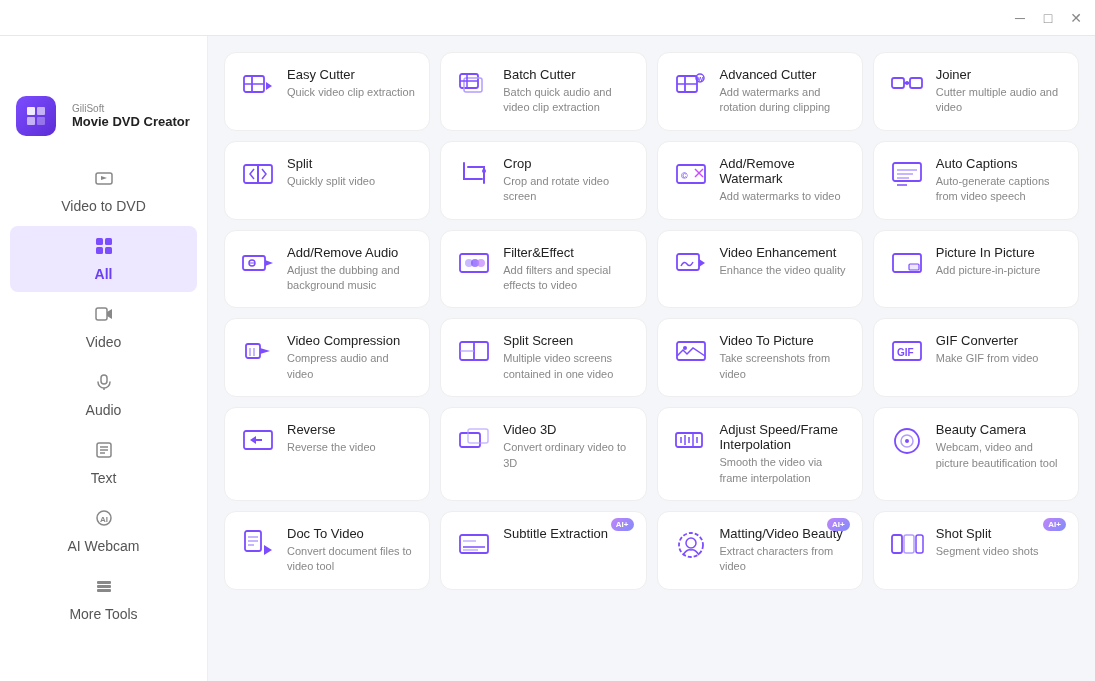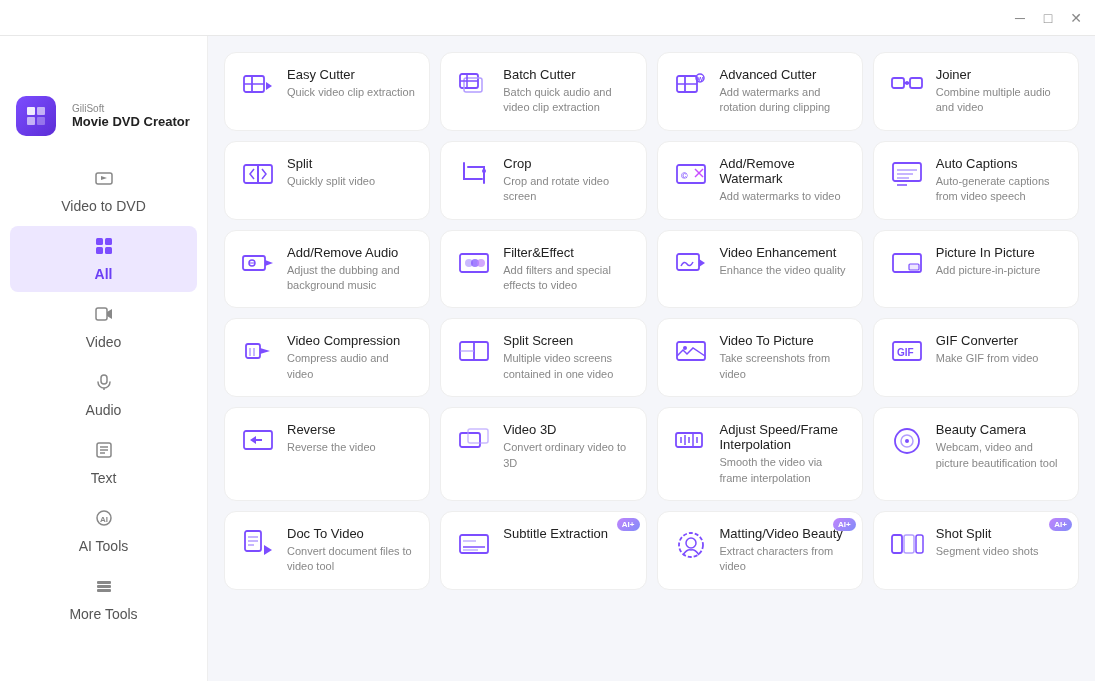--- a/index.html
+++ b/index.html
@@ -151,21 +151,21 @@
       margin-bottom: 3px;
     }
     .tool-desc {
       font-size: 11px;
       color: #888;
       line-height: 1.4;
     }
     .ai-badge {
       position: absolute;
       top: 6px;
-      right: 6px;
+      right: 12px;
       background: linear-gradient(135deg, #c084fc, #818cf8);
       color: #fff;
       font-size: 8px;
       font-weight: 700;
       padding: 2px 5px;
       border-radius: 10px;
     }
     
     .main-content::-webkit-scrollbar { width: 8px; }
     .main-content::-webkit-scrollbar-track { background: #f0f0f0; }
@@ -255,21 +255,21 @@
       <span>Text</span>
     </div>
 
     <div class="nav-item">
       <span class="nav-icon">
         <svg width="18" height="18" viewBox="0 0 18 18" fill="none">
           <circle cx="9" cy="9" r="7" stroke="#888" stroke-width="1.5"></circle>
           <text x="5" y="13" font-size="8" fill="#888" font-weight="bold">AI</text>
         </svg>
       </span>
-      <span>AI Tools</span>
+      <span>AI Webcam</span>
     </div>
 
     <div class="nav-item">
       <span class="nav-icon">
         <svg width="18" height="18" viewBox="0 0 18 18" fill="none">
           <rect x="2" y="4" width="14" height="3" rx="1" fill="#888"></rect>
           <rect x="2" y="8" width="14" height="3" rx="1" fill="#888"></rect>
           <rect x="2" y="12" width="14" height="3" rx="1" fill="#888"></rect>
         </svg>
       </span>
@@ -326,21 +326,21 @@
           <div class="tool-icon-wrap">
             <svg viewBox="0 0 36 36" fill="none">
               <rect x="3" y="10" width="12" height="10" rx="2" stroke="#7c4dff" stroke-width="1.8"></rect>
               <rect x="21" y="10" width="12" height="10" rx="2" stroke="#7c4dff" stroke-width="1.8"></rect>
               <line x1="15" y1="15" x2="21" y2="15" stroke="#7c4dff" stroke-width="2" stroke-dasharray="2 1"></line>
               <circle cx="18" cy="15" r="2" fill="#7c4dff"></circle>
             </svg>
           </div>
           <div class="tool-text">
             <div class="tool-name">Joiner</div>
-            <div class="tool-desc">Combine multiple audio and video</div>
+            <div class="tool-desc">Cutter multiple audio and video</div>
           </div>
         </div>
         <div class="tool-card">
           <div class="tool-icon-wrap">
             <svg viewBox="0 0 36 36" fill="none">
               <rect x="4" y="8" width="28" height="18" rx="2" stroke="#7c4dff" stroke-width="1.8"></rect>
               <line x1="18" y1="8" x2="18" y2="26" stroke="#7c4dff" stroke-width="2"></line>
               <polyline points="14,12 10,17 14,22" stroke="#7c4dff" stroke-width="1.5" fill="none"></polyline>
               <polyline points="22,12 26,17 22,22" stroke="#7c4dff" stroke-width="1.5" fill="none"></polyline>
             </svg>

